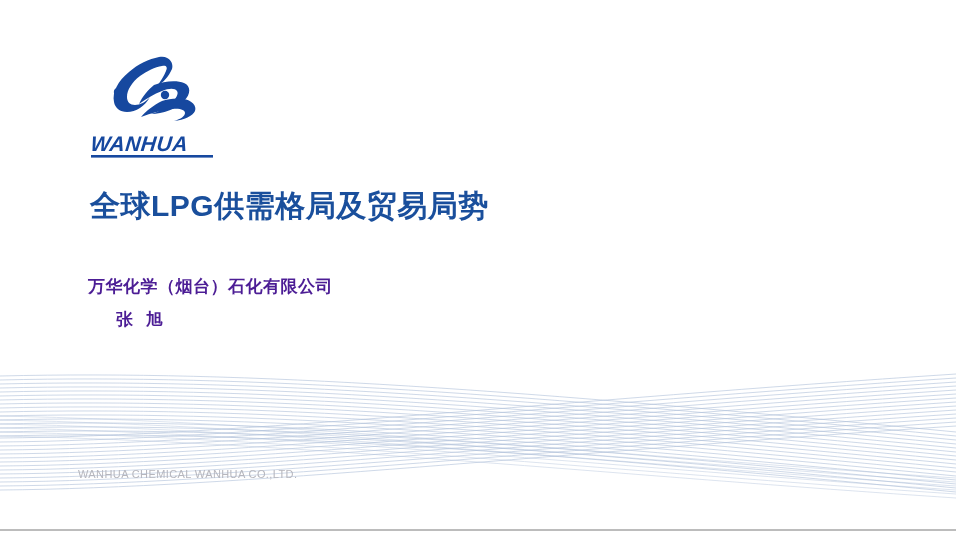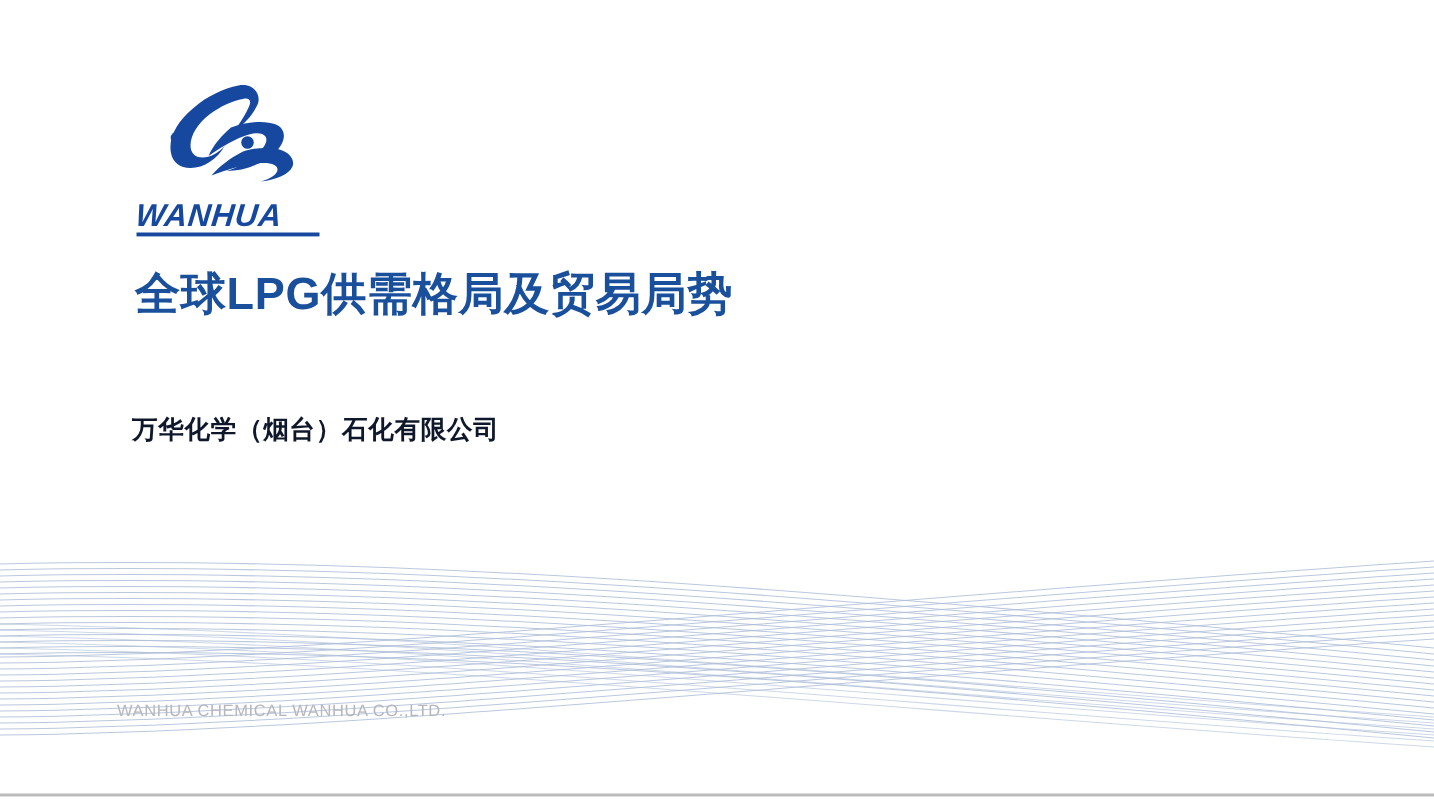--- a/index.html
+++ b/index.html
@@ -51,40 +51,40 @@
     display: block;
     width: 126px;
     height: 30px;
     margin-top: 4px;
   }
 
   
   #slide-title {
     position: absolute;
     left: 90px;
-    top: 176px;
+    top: 186px;
     font-size: 30px;
     font-weight: bold;
     letter-spacing: 0.5px;
     color: #1a4f9c;
     white-space: nowrap;
     text-align: right;
   }
 
   
   #presenter-block {
     position: absolute;
     left: 88px;
     top: 278px;
     line-height: 1.0;
   }
   .presenter-line {
     font-size: 17px;
     font-weight: bold;
-    color: #0f172a;
+    color: #4c1d95;
     letter-spacing: 0.5px;
     white-space: nowrap;
   }
   #company-name { margin-bottom: 16px; }
   #presenter-name { margin-left: 28px; letter-spacing: 4px; }
 
   
   #footer-text {
     position: absolute;
     left: 78px;
@@ -177,19 +177,20 @@
     <svg id="logo-wordmark" viewBox="0 0 126 30" xmlns="http://www.w3.org/2000/svg">
       <text x="2" y="20" font-family="&quot;Liberation Sans&quot;, sans-serif" font-size="21" font-weight="bold" font-style="italic" letter-spacing="0.5" fill="#16489f" transform="skewX(-6)">WANHUA</text>
       <rect x="1" y="24" width="122" height="2.6" fill="#16489f"></rect>
     </svg>
   </div>
 
   <div id="slide-title">全球LPG供需格局及贸易局势</div>
 
   <div id="presenter-block">
     <div id="company-name" class="presenter-line">万华化学（烟台）石化有限公司</div>
+    <div id="presenter-name" class="presenter-line">张 旭</div>
   </div>
 
   <div id="footer-text">WANHUA CHEMICAL WANHUA CO.,LTD.</div>
 
   <div id="bottom-rule"></div>
 
 </div>
 
 </body></html>

